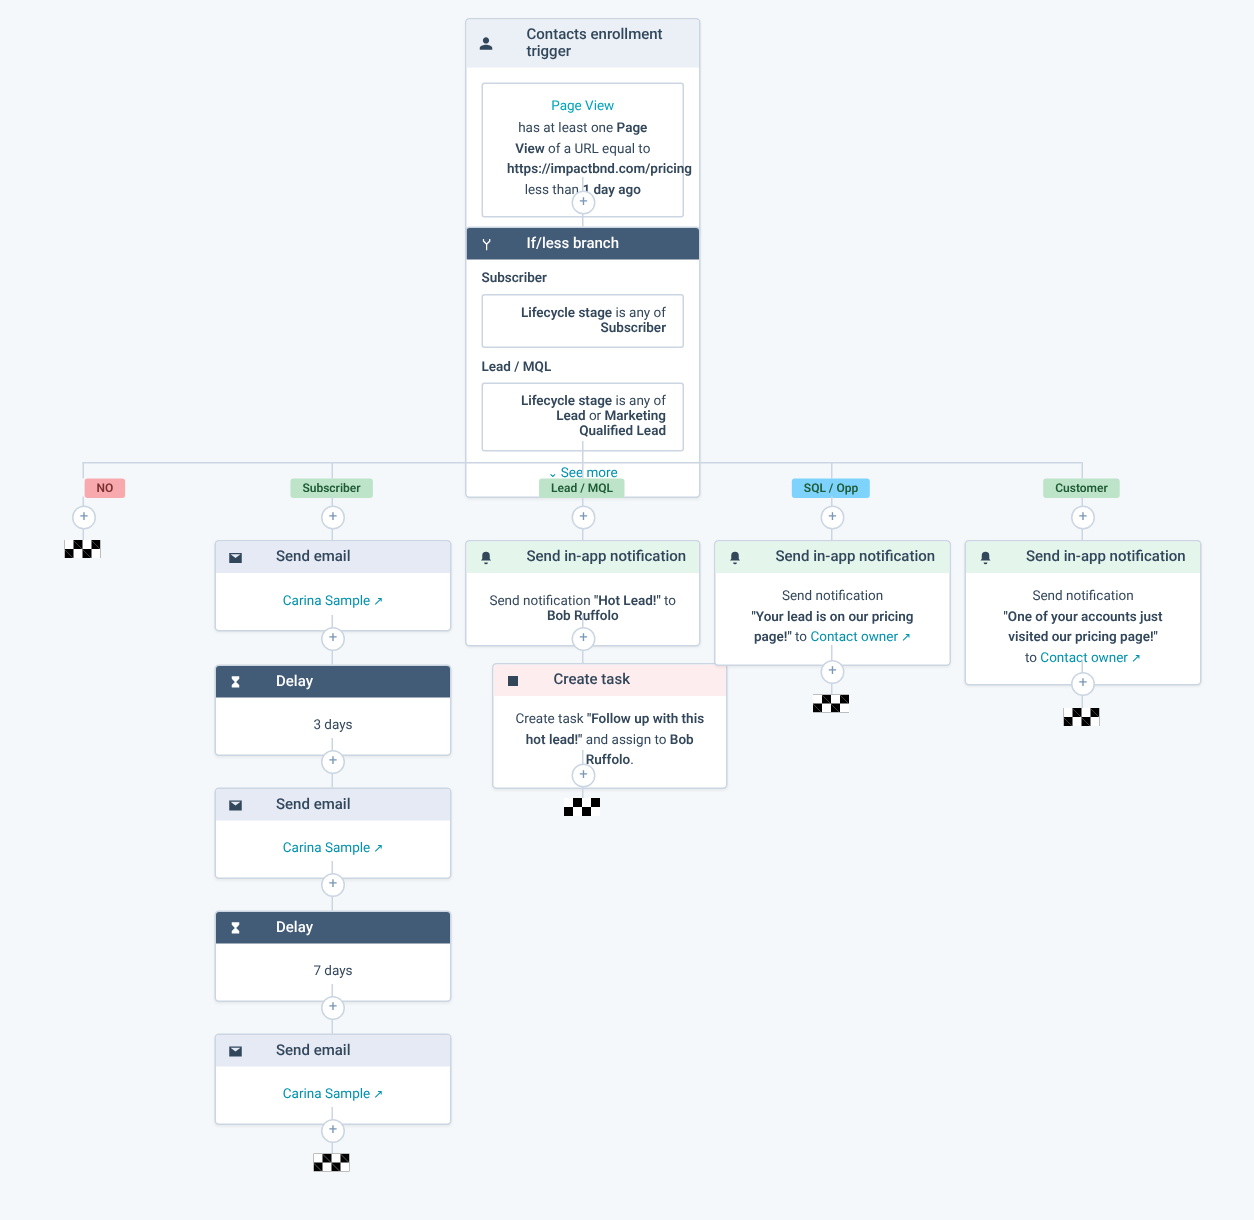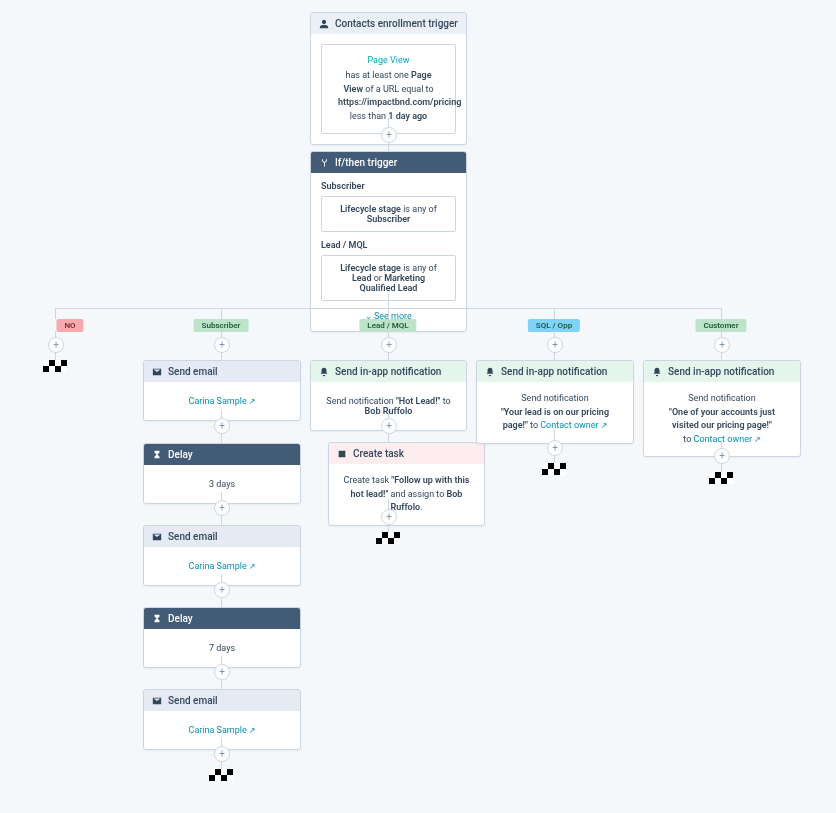--- a/index.html
+++ b/index.html
@@ -1,31 +1,31 @@
 <!DOCTYPE html>
 <html><head>
 <meta charset="utf-8">
 <style>
   html,body{margin:0;padding:0;background:#f5f8fa;font-family:-apple-system,BlinkMacSystemFont,"Segoe UI",Roboto,Helvetica,Arial,sans-serif;color:#33475b;font-size:10px;}
   .canvas{position:relative;width:836px;height:813px;}
   .card{position:absolute;background:#fff;border:1px solid #cbd6e2;border-radius:3px;box-shadow:0 1px 2px rgba(0,0,0,.05);overflow:hidden;}
-  .card .hdr{display:flex;align-items:center;gap:6px;padding:5px 8px;font-size:10px;font-weight:500;}
+  .card .hdr{display:flex;align-items:center;gap:22px;padding:5px 8px;font-size:10px;font-weight:500;}
   .hdr-trigger{background:#eaf0f6;color:#33475b;}
   .hdr-branch{background:#425b76;color:#fff;}
   .hdr-email{background:#e5eaf5;color:#33475b;}
   .hdr-delay{background:#425b76;color:#fff;}
   .hdr-notif{background:#e4f5ec;color:#33475b;}
   .hdr-task{background:#fdedee;color:#33475b;}
   .body{padding:10px 12px;font-size:9px;line-height:1.5;text-align:center;}
   .body-plain{padding:14px 12px;text-align:center;font-size:9px;}
   .inner-box{border:1px solid #cbd6e2;border-radius:2px;padding:10px 16px;margin:10px;}
   .pv-title{color:#00a4bd;text-align:center;margin-bottom:4px;font-size:9px;}
   .pv-text{font-size:9px;text-align:center;line-height:1.5;}
   .sub-label{font-weight:600;font-size:9px;margin:8px 0 5px 10px;text-align:left;}
-  .rule-box{border:1px solid #cbd6e2;border-radius:2px;padding:7px 11px;margin:0 10px 4px 10px;font-size:9px;text-align:center;}
+  .rule-box{border:1px solid #cbd6e2;border-radius:2px;padding:7px 11px;margin:0 10px 4px 10px;font-size:9px;text-align:right;}
   .see-more{color:#0091ae;font-size:9px;text-align:center;padding:6px 0 10px 0;cursor:pointer;}
   .plus{position:absolute;width:14px;height:14px;border:1px solid #cbd6e2;background:#fff;border-radius:50%;display:flex;align-items:center;justify-content:center;font-size:10px;color:#7c98b6;cursor:pointer;line-height:1;}
   .vline{position:absolute;width:1px;background:#cbd6e2;}
   .hline{position:absolute;height:1px;background:#cbd6e2;}
   .pill{position:absolute;font-size:8px;font-weight:600;padding:2px 8px;border-radius:2px;text-align:center;transform:translateX(-50%);}
   .pill-no{background:#f8a9ad;color:#7a2e2e;}
   .pill-sub{background:#bde4c9;color:#1f5b35;}
   .pill-lead{background:#bde4c9;color:#1f5b35;}
   .pill-sql{background:#7dd3fc;color:#1f5b35;}
   .pill-cust{background:#bde4c9;color:#1f5b35;}
@@ -60,21 +60,21 @@
   </div>
 
   <div class="vline" style="left:388px;top:118px;height:33px;"></div>
   <div class="plus" style="left:381px;top:127px;">+</div>
 
   <div class="card" style="left:310px;top:151px;width:155px;">
     <div class="hdr hdr-branch">
       <svg class="ico" viewBox="0 0 24 24">
           <path d="M7 3v4l5 5v9h2v-9l5-5V3h-2v3l-4 4-4-4V3z"></path>
         </svg>
-      <span>If/then trigger</span>
+      <span>If/less branch</span>
     </div>
     <div>
       <div class="sub-label">Subscriber</div>
       <div class="rule-box">
         <b>Lifecycle stage</b><span> is any of </span><b>Subscriber</b>
       </div>
       <div class="sub-label">Lead / MQL</div>
       <div class="rule-box">
         <b>Lifecycle stage</b><span> is any of </span><b>Lead</b><span> or </span><b>Marketing Qualified Lead</b>
       </div>

